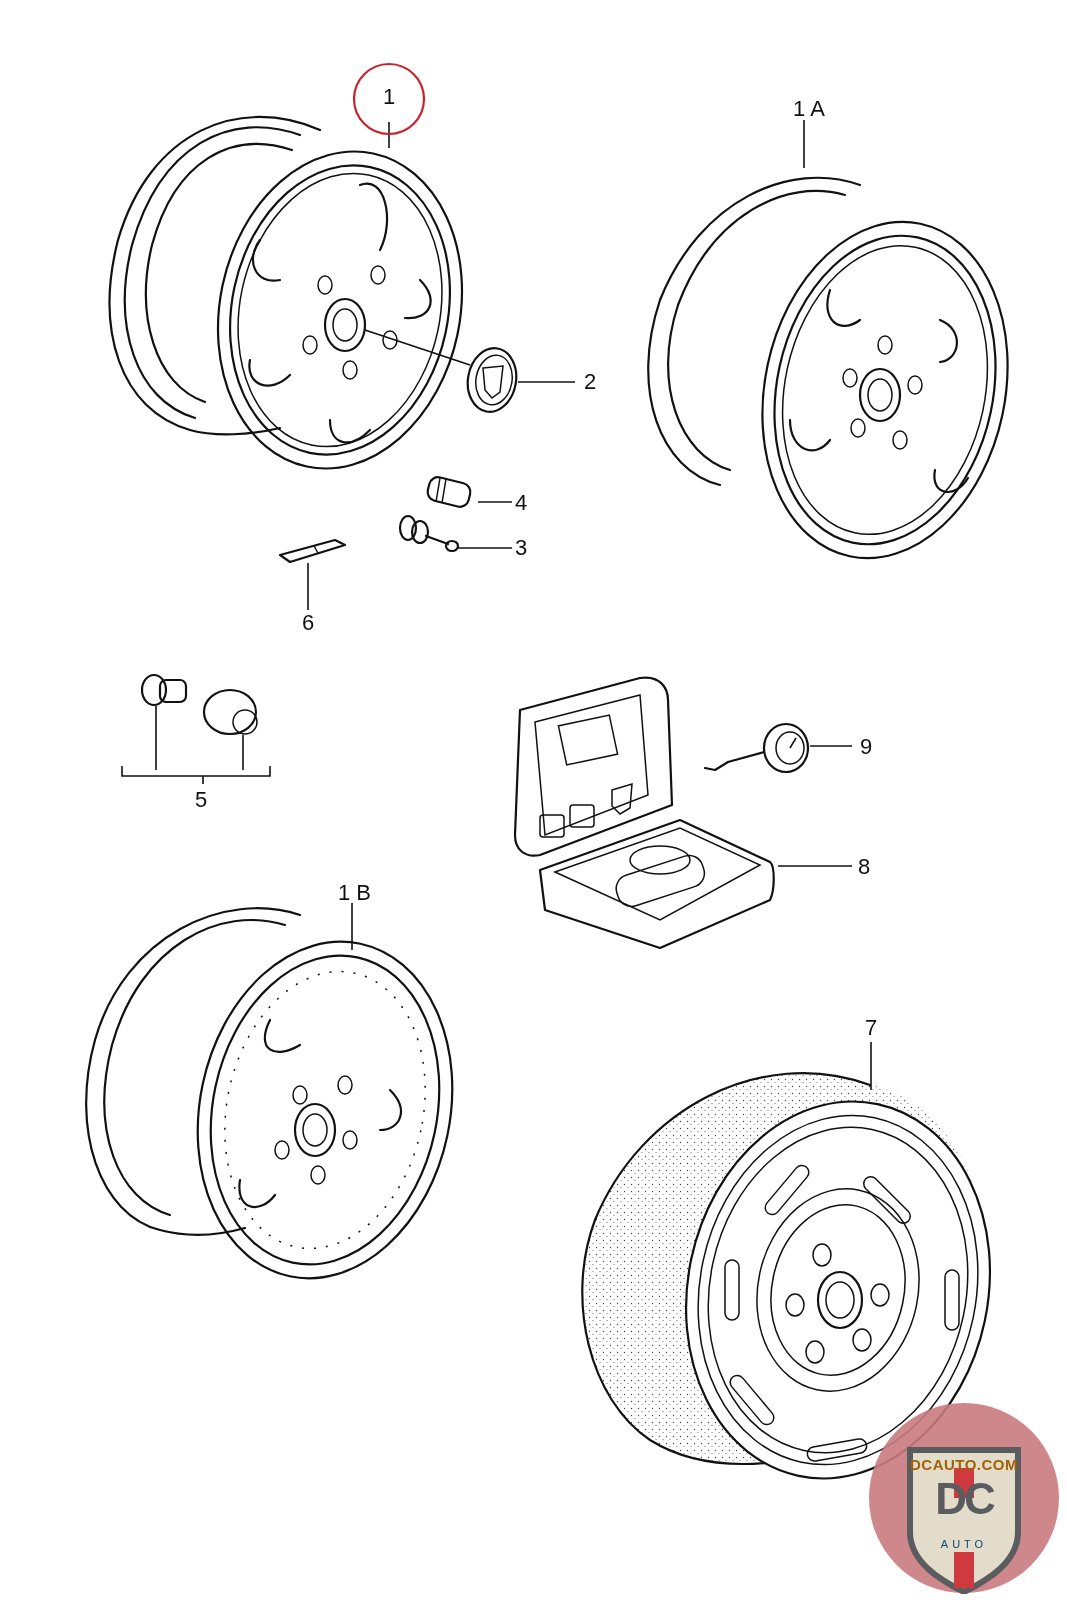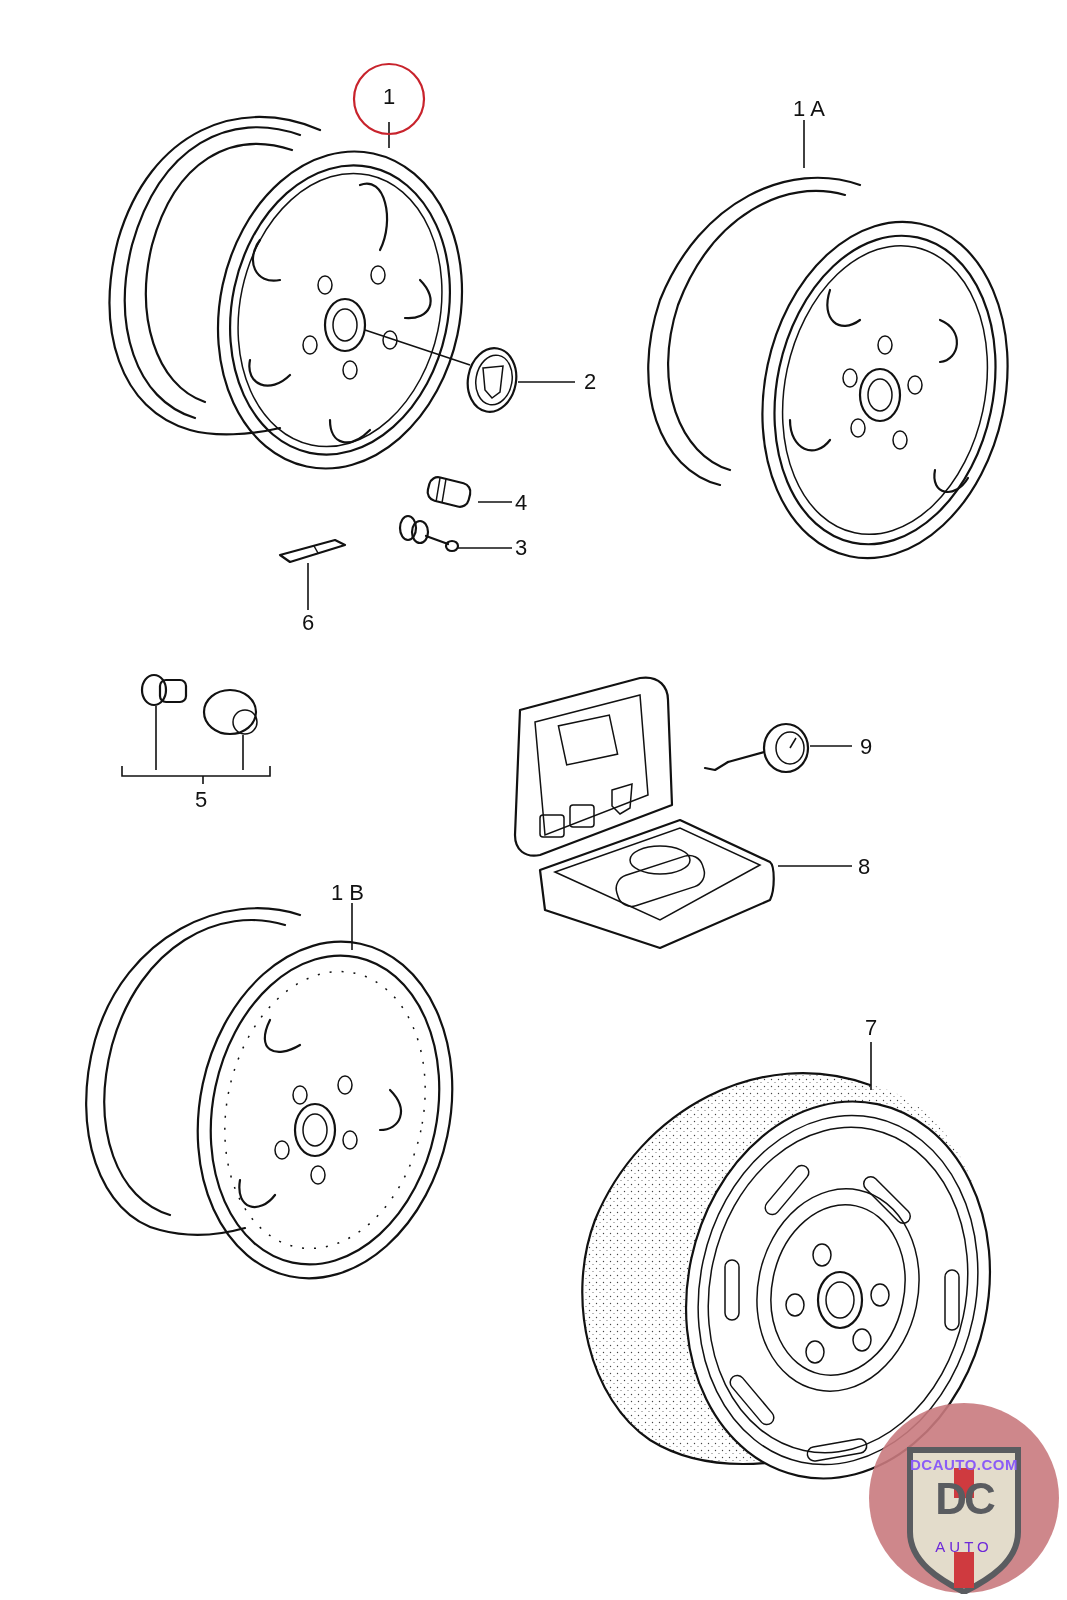--- a/index.html
+++ b/index.html
@@ -3,23 +3,23 @@
 <meta charset="utf-8">
 <style>
   html,body{margin:0;padding:0;background:#ffffff;}
   body{width:1067px;height:1600px;position:relative;overflow:hidden;font-family:"Liberation Sans",sans-serif;}
   #stage{position:absolute;left:0;top:0;width:1067px;height:1600px;}
   .callout{position:absolute;font-family:"Liberation Sans",sans-serif;font-size:22px;color:#111;line-height:1;}
   svg .ln{stroke:#111;fill:none;stroke-width:2.2;stroke-linecap:round;stroke-linejoin:round;}
   svg .thin{stroke:#111;fill:none;stroke-width:1.5;}
   svg .leader{stroke:#111;fill:none;stroke-width:1.6;}
   #logo{position:absolute;left:868px;top:1402px;width:192px;height:192px;}
-  .logo-url{position:absolute;left:0;width:100%;top:54px;text-align:center;font-family:"Liberation Sans",sans-serif;font-weight:bold;font-size:15px;color:#8b5cf6;letter-spacing:0.5px;}
+  .logo-url{position:absolute;left:0;width:100%;top:54px;text-align:center;font-family:"Liberation Sans",sans-serif;font-weight:bold;font-size:15px;color:#a16207;letter-spacing:0.5px;}
   .logo-dc{position:absolute;left:0;width:100%;top:72px;text-align:center;font-family:"Liberation Sans",sans-serif;font-weight:bold;font-size:44px;color:#5a5c60;letter-spacing:-3px;}
-  .logo-auto{position:absolute;left:0;width:100%;top:136px;text-align:center;font-family:"Liberation Sans",sans-serif;font-size:15px;color:#6d28d9;letter-spacing:4px;}
+  .logo-auto{position:absolute;left:0;width:100%;top:136px;text-align:center;font-family:"Liberation Sans",sans-serif;font-size:11px;color:#0c4a6e;letter-spacing:4px;}
 </style>
 </head>
 <body>
 
 <div id="stage">
 <svg width="1067" height="1600" viewBox="0 0 1067 1600" xmlns="http://www.w3.org/2000/svg">
   <defs>
     <pattern id="stipple" width="7" height="7" patternUnits="userSpaceOnUse">
       <circle cx="1.5" cy="1.5" r="0.7" fill="#444"></circle>
       <circle cx="5" cy="4.5" r="0.6" fill="#666"></circle>
@@ -168,21 +168,21 @@
     <rect class="thin" x="945" y="1270" width="14" height="60" rx="7"></rect>
     <rect class="thin" x="725" y="1260" width="14" height="60" rx="7"></rect>
     <rect class="thin" x="745" y="1370" width="14" height="60" rx="7" transform="rotate(-40 752 1400)"></rect>
     <rect class="thin" x="830" y="1420" width="14" height="60" rx="7" transform="rotate(80 837 1450)"></rect>
   </g>
   <line class="leader" x1="871" y1="1042" x2="871" y2="1090"></line>
 </svg>
 
 <span class="callout" style="left:383px;top:86px;">1</span>
 <span class="callout" style="left:793px;top:98px;text-align:right;">1 A</span>
-<span class="callout" style="left:331px;top:882px;">1 B</span>
+<span class="callout" style="left:338px;top:882px;">1 B</span>
 <span class="callout" style="left:584px;top:371px;">2</span>
 <span class="callout" style="left:515px;top:537px;">3</span>
 <span class="callout" style="left:515px;top:492px;">4</span>
 <span class="callout" style="left:195px;top:789px;">5</span>
 <span class="callout" style="left:302px;top:612px;">6</span>
 <span class="callout" style="left:865px;top:1017px;">7</span>
 <span class="callout" style="left:858px;top:856px;">8</span>
 <span class="callout" style="left:860px;top:736px;">9</span>
 </div>
 

